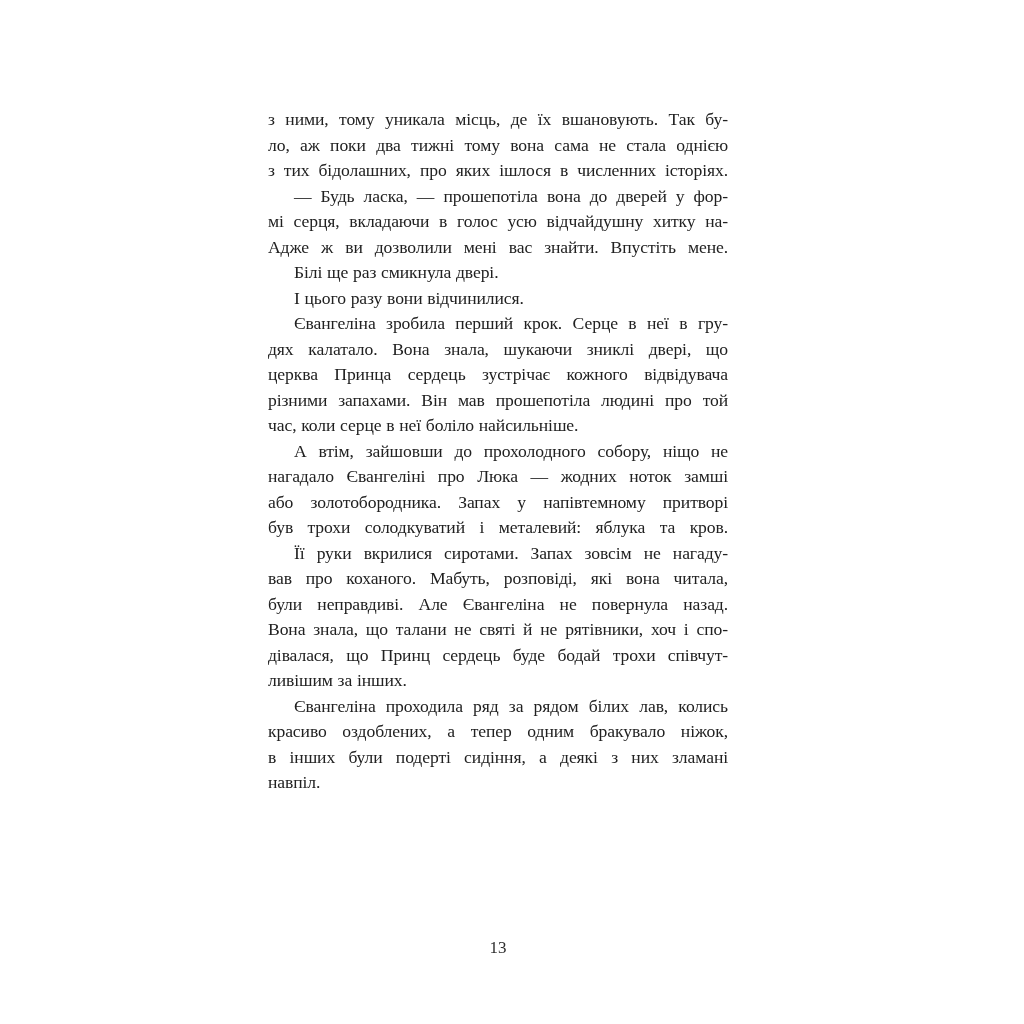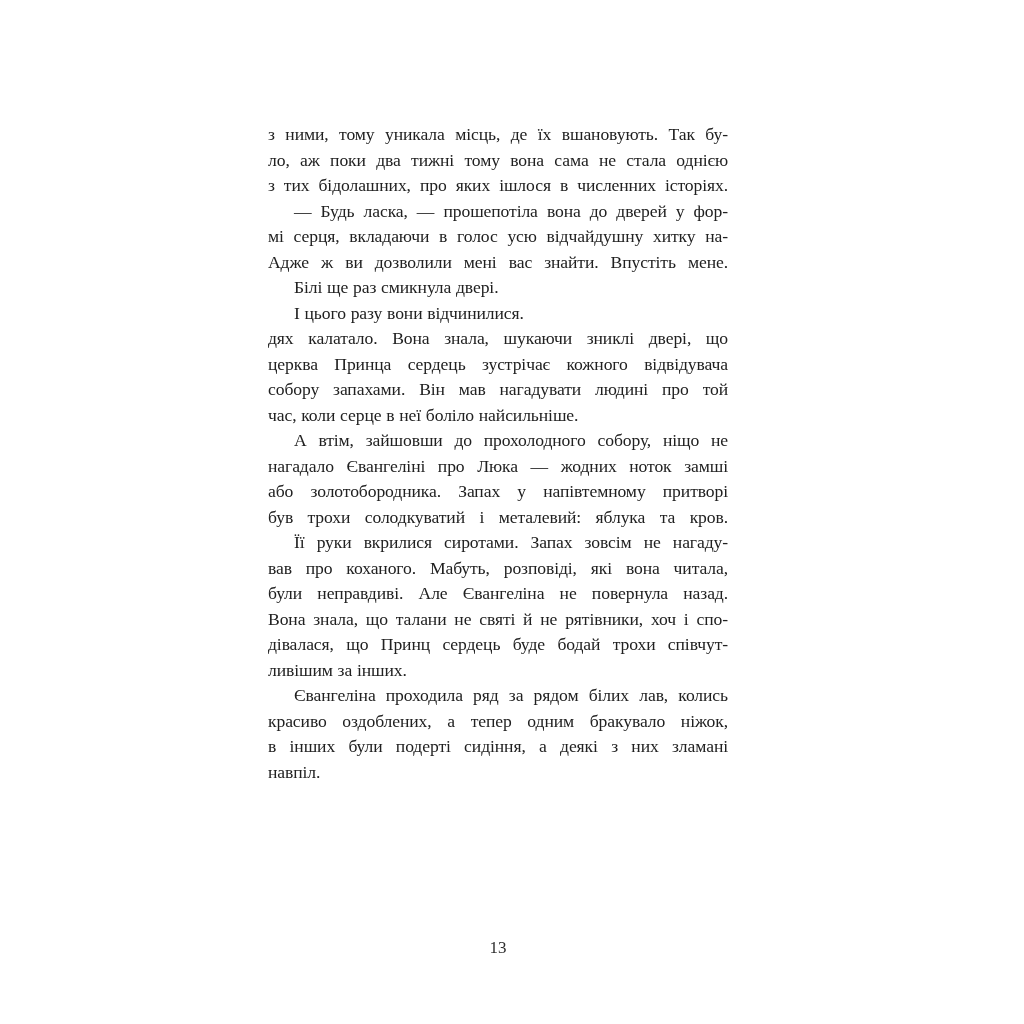--- a/index.html
+++ b/index.html
@@ -12,21 +12,21 @@
     font-family: "Liberation Serif", serif;
     overflow: hidden;
   }
   .page {
     position: absolute;
     inset: 0;
   }
   .text-block {
     position: absolute;
     left: 268px;
-    top: 122px;
+    top: 107px;
     width: 460px;
     color: var(--text, #222222);
     font-size: 17.6px;
     letter-spacing: -0.1px;
     word-spacing: 0.5px;
   }
   .para { margin: 0; padding: 0; }
   .line {
     height: 25.5px;
     line-height: 25.5px;
@@ -70,23 +70,24 @@
         <div class="line">мі серця, вкладаючи в голос усю відчайдушну хитку на-</div>
         <div class="line">Адже ж ви дозволили мені вас знайти. Впустіть мене.</div>
       </div>
       <div class="para">
         <div class="line last indent">Білі ще раз смикнула двері.</div>
       </div>
       <div class="para">
         <div class="line last indent">І цього разу вони відчинилися.</div>
       </div>
       <div class="para">
+        <div class="line indent">Євангеліна зробила перший крок. Серце в неї в гру-</div>
         <div class="line">дях калатало. Вона знала, шукаючи зниклі двері, що</div>
         <div class="line">церква Принца сердець зустрічає кожного відвідувача</div>
-        <div class="line">собору запахами. Він мав нагадувати людині про той</div>
+        <div class="line">різними запахами. Він мав прошепотіла людині про той</div>
         <div class="line last">час, коли серце в неї боліло найсильніше.</div>
       </div>
       <div class="para">
         <div class="line indent">А втім, зайшовши до прохолодного собору, ніщо не</div>
         <div class="line">нагадало Євангеліні про Люка — жодних ноток замші</div>
         <div class="line">або золотобородника. Запах у напівтемному притворі</div>
         <div class="line">був трохи солодкуватий і металевий: яблука та кров.</div>
       </div>
       <div class="para">
         <div class="line indent">Її руки вкрилися сиротами. Запах зовсім не нагаду-</div>

